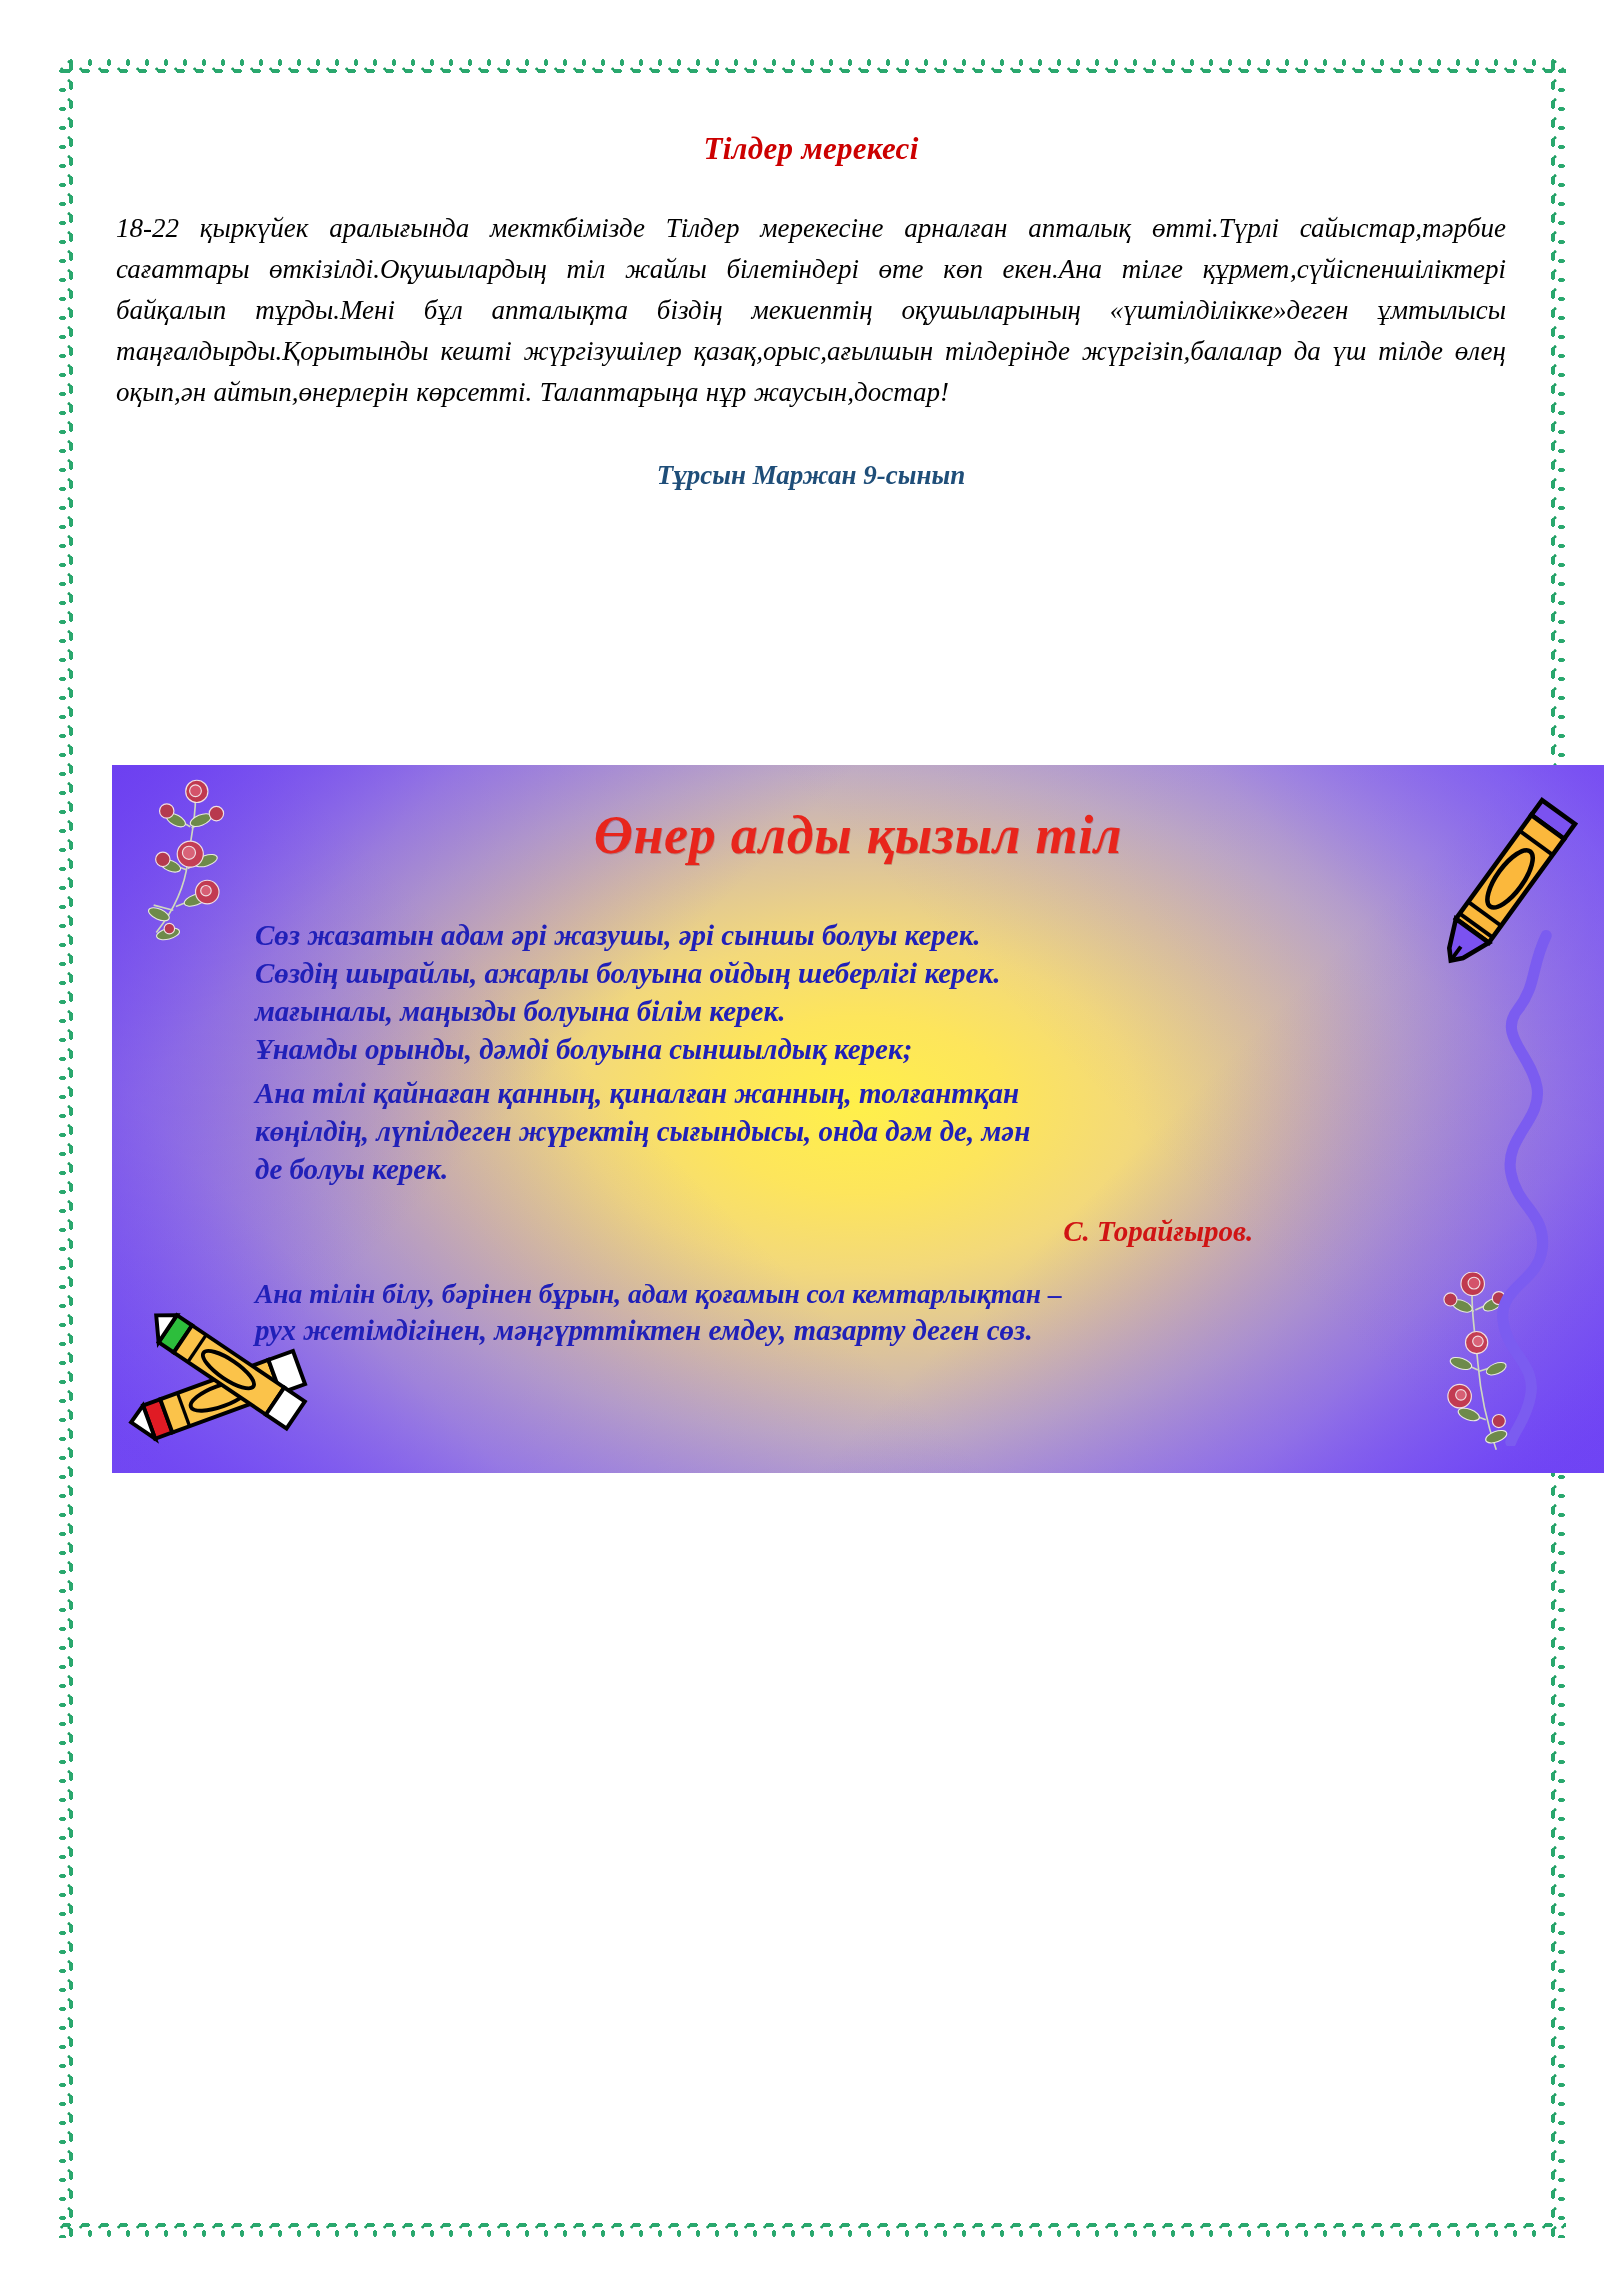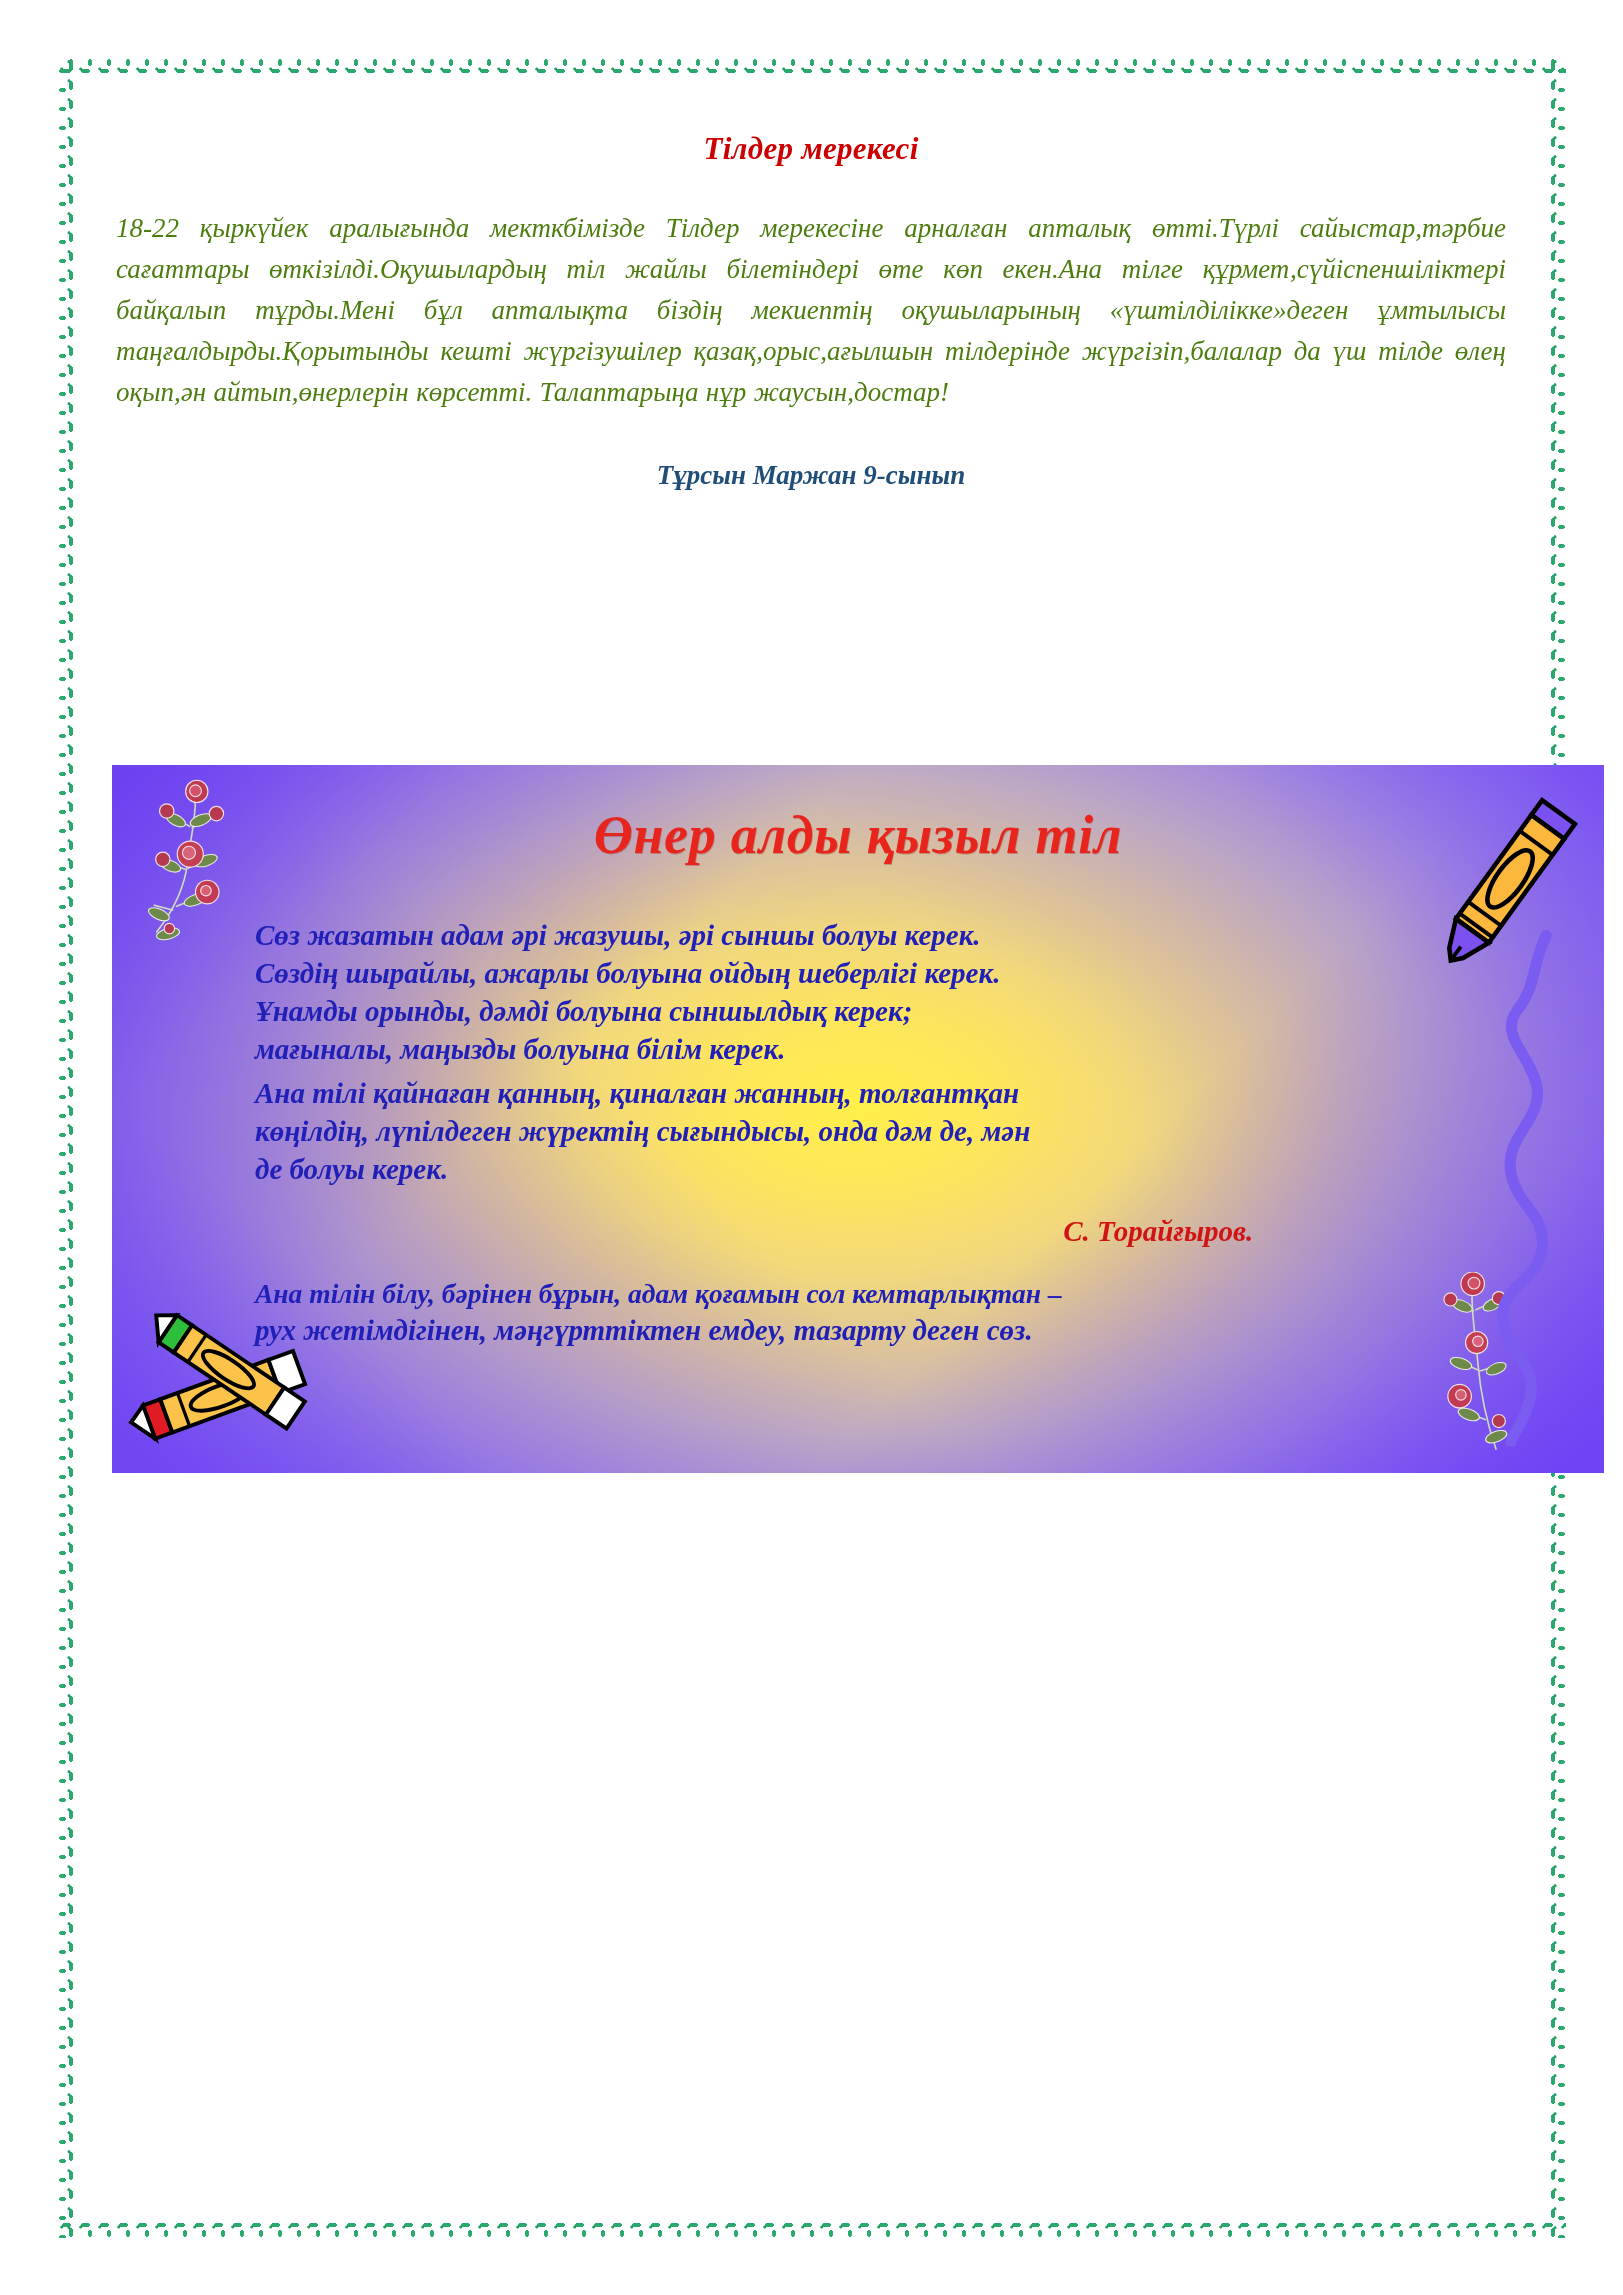--- a/index.html
+++ b/index.html
@@ -66,21 +66,21 @@
     color: #CC0000;
     font-weight: bold;
     font-style: italic;
     font-size: 31px;
     letter-spacing: 0.3px;
     margin: 0 0 41px 0;
     font-family: "Liberation Serif", serif;
   }
 
   #doc-paragraph {
-    color: #4d7c0f;
+    color: #000000;
     font-style: italic;
     font-size: 27px;
     line-height: 1.52;
     text-align: justify;
     text-align-last: left;
     margin: 0;
     font-family: "Liberation Serif", serif;
     word-spacing: 0.7px;
   }
 
@@ -195,22 +195,22 @@
 <div id="poster">
   <div class="poster-vignette"></div>
 
   <div id="poster-title">Өнер алды қызыл тіл</div>
 
   <div class="poster-body">
 
     <div class="quote-block">
       <div class="quote-line">Сөз жазатын адам әрі жазушы, әрі сыншы болуы керек.</div>
       <div class="quote-line">Сөздің шырайлы, ажарлы болуына ойдың шеберлігі керек.</div>
+      <div class="quote-line">мағыналы, маңызды болуына білім керек.</div>
       <div class="quote-line">Ұнамды орынды, дәмді болуына сыншылдық керек;</div>
-      <div class="quote-line">мағыналы, маңызды болуына білім керек.</div>
     </div>
 
     <div class="quote-block">
       <div class="quote-line">Ана тілі қайнаған қанның, қиналған жанның, толғантқан</div>
       <div class="quote-line">көңілдің, лүпілдеген жүректің сығындысы, онда дәм де, мән</div>
       <div class="quote-line">де болуы керек.</div>
     </div>
     <div class="quote-author">С. Торайғыров.</div>
 
     <div class="quote-block">

